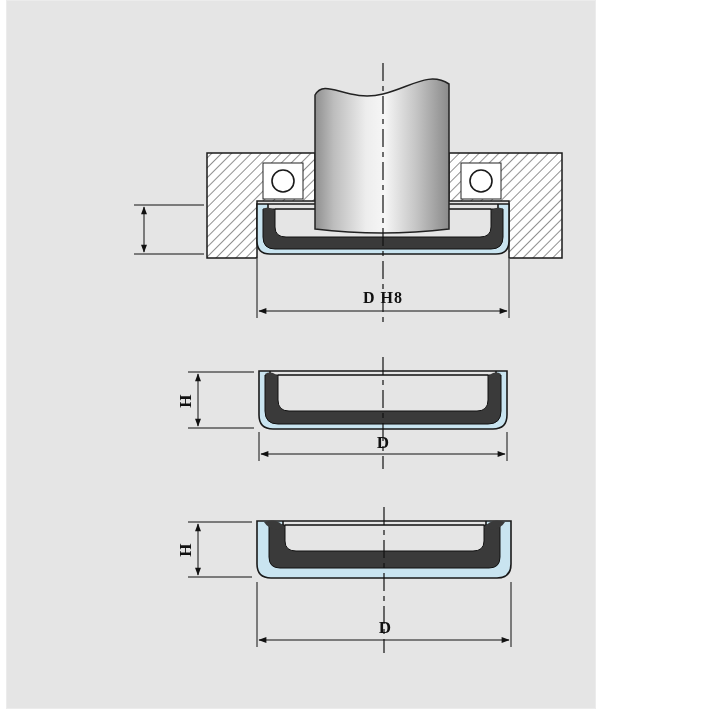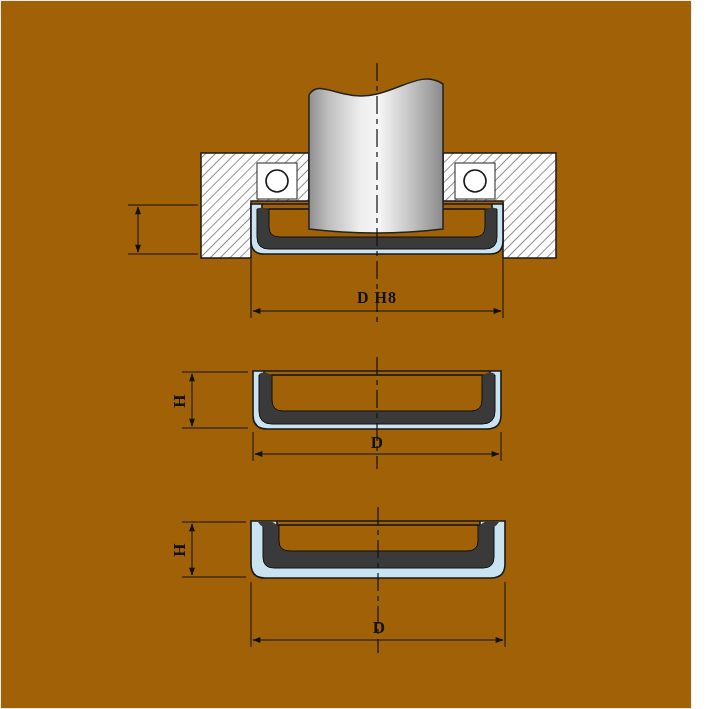--- a/index.html
+++ b/index.html
@@ -1,19 +1,20 @@
 <!DOCTYPE html>
 <html><head>
 <meta charset="utf-8">
 <style>
   html,body{margin:0;padding:0;background:#ffffff;}
   .page{
-    width:692px;height:709px;position:relative;background:#a16207;
+    width:590px;height:709px;position:relative;background:#e5e5e5;
     box-sizing:border-box;border:1px solid #ececec;
     font-family:"Liberation Serif", serif;
+    margin-left:6px;
   }
   svg{display:block;}
   text{
     font-family:"Liberation Serif", serif;
     font-weight:700;
     fill:#111111;
   }
   .dim-label{font-size:16px;letter-spacing:1px;}
   .dim-label-big{font-size:17px;}
 </style>

